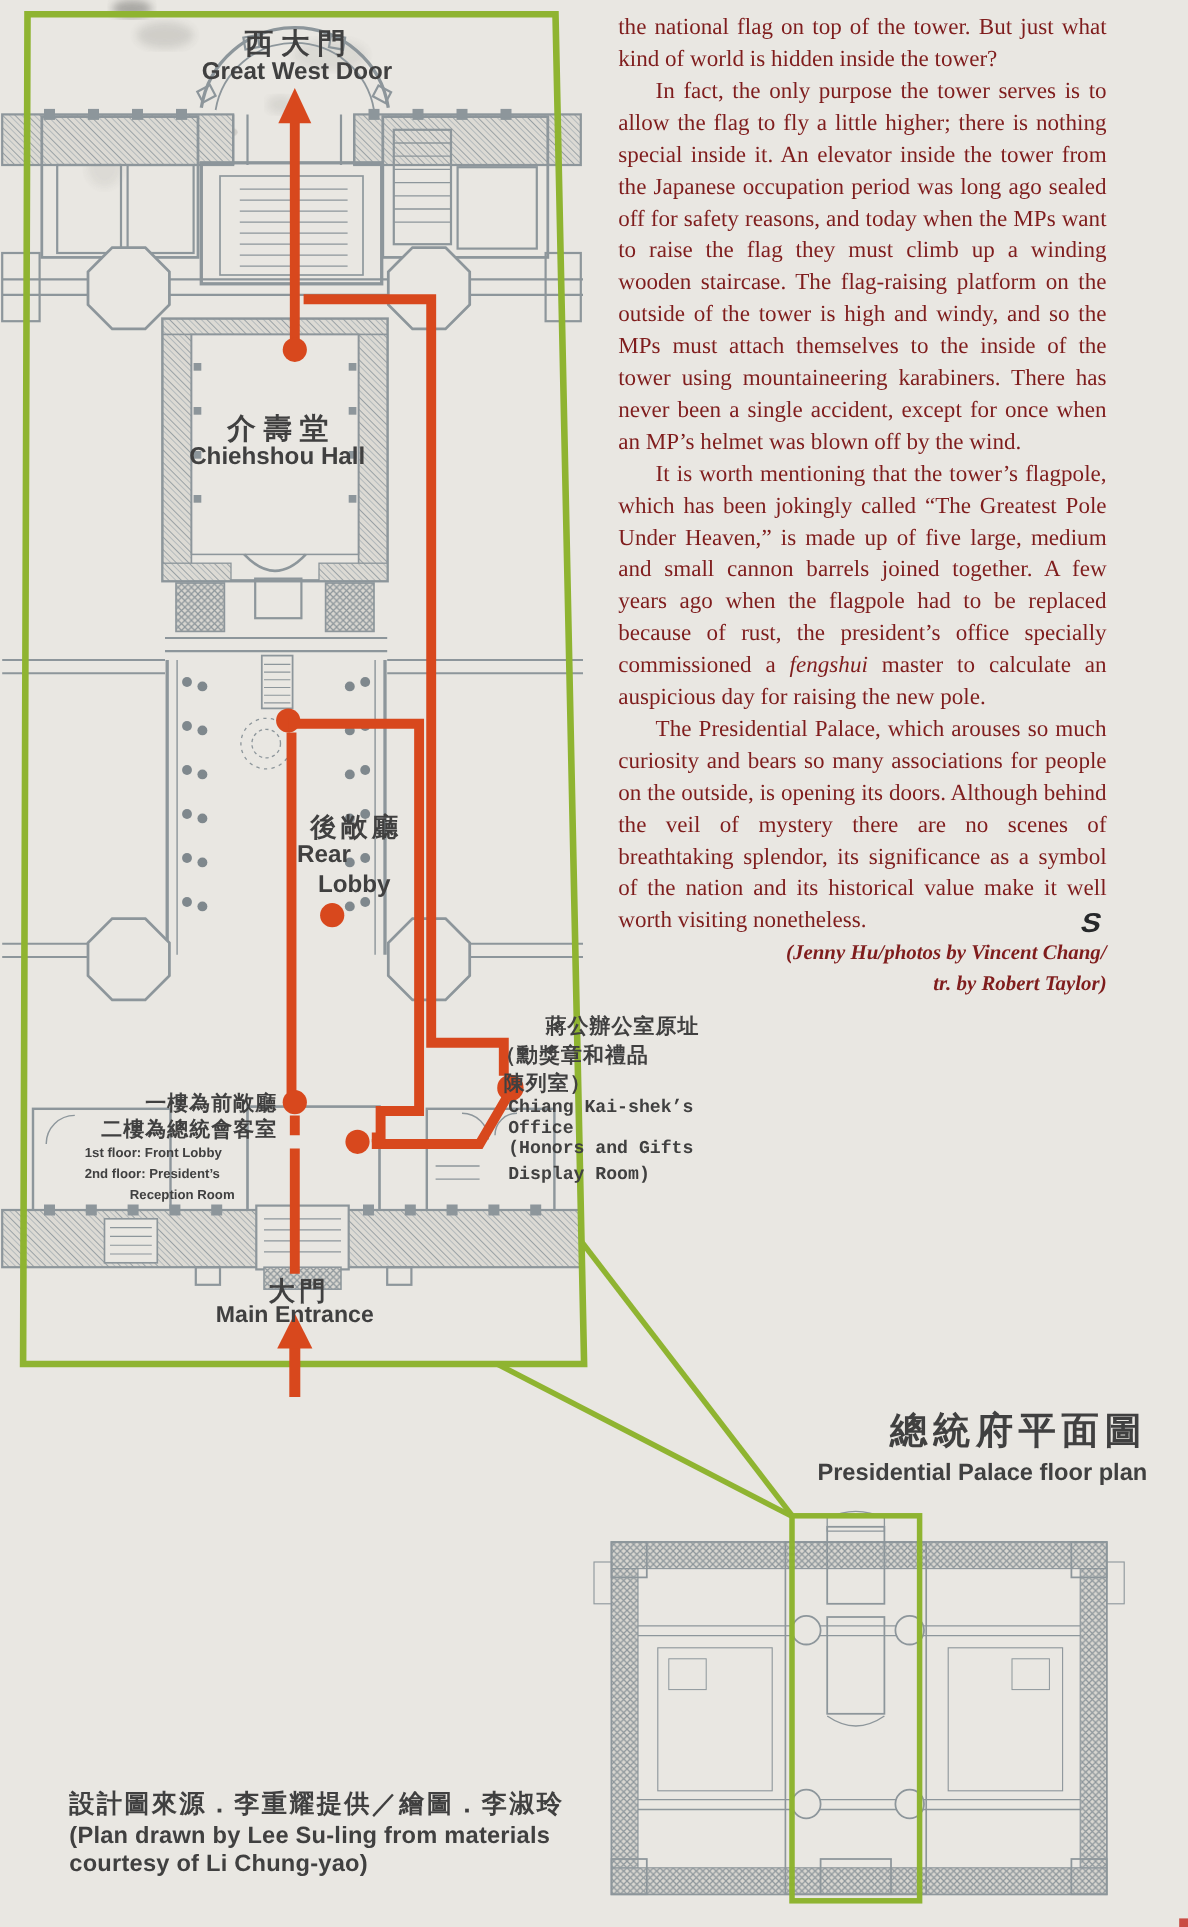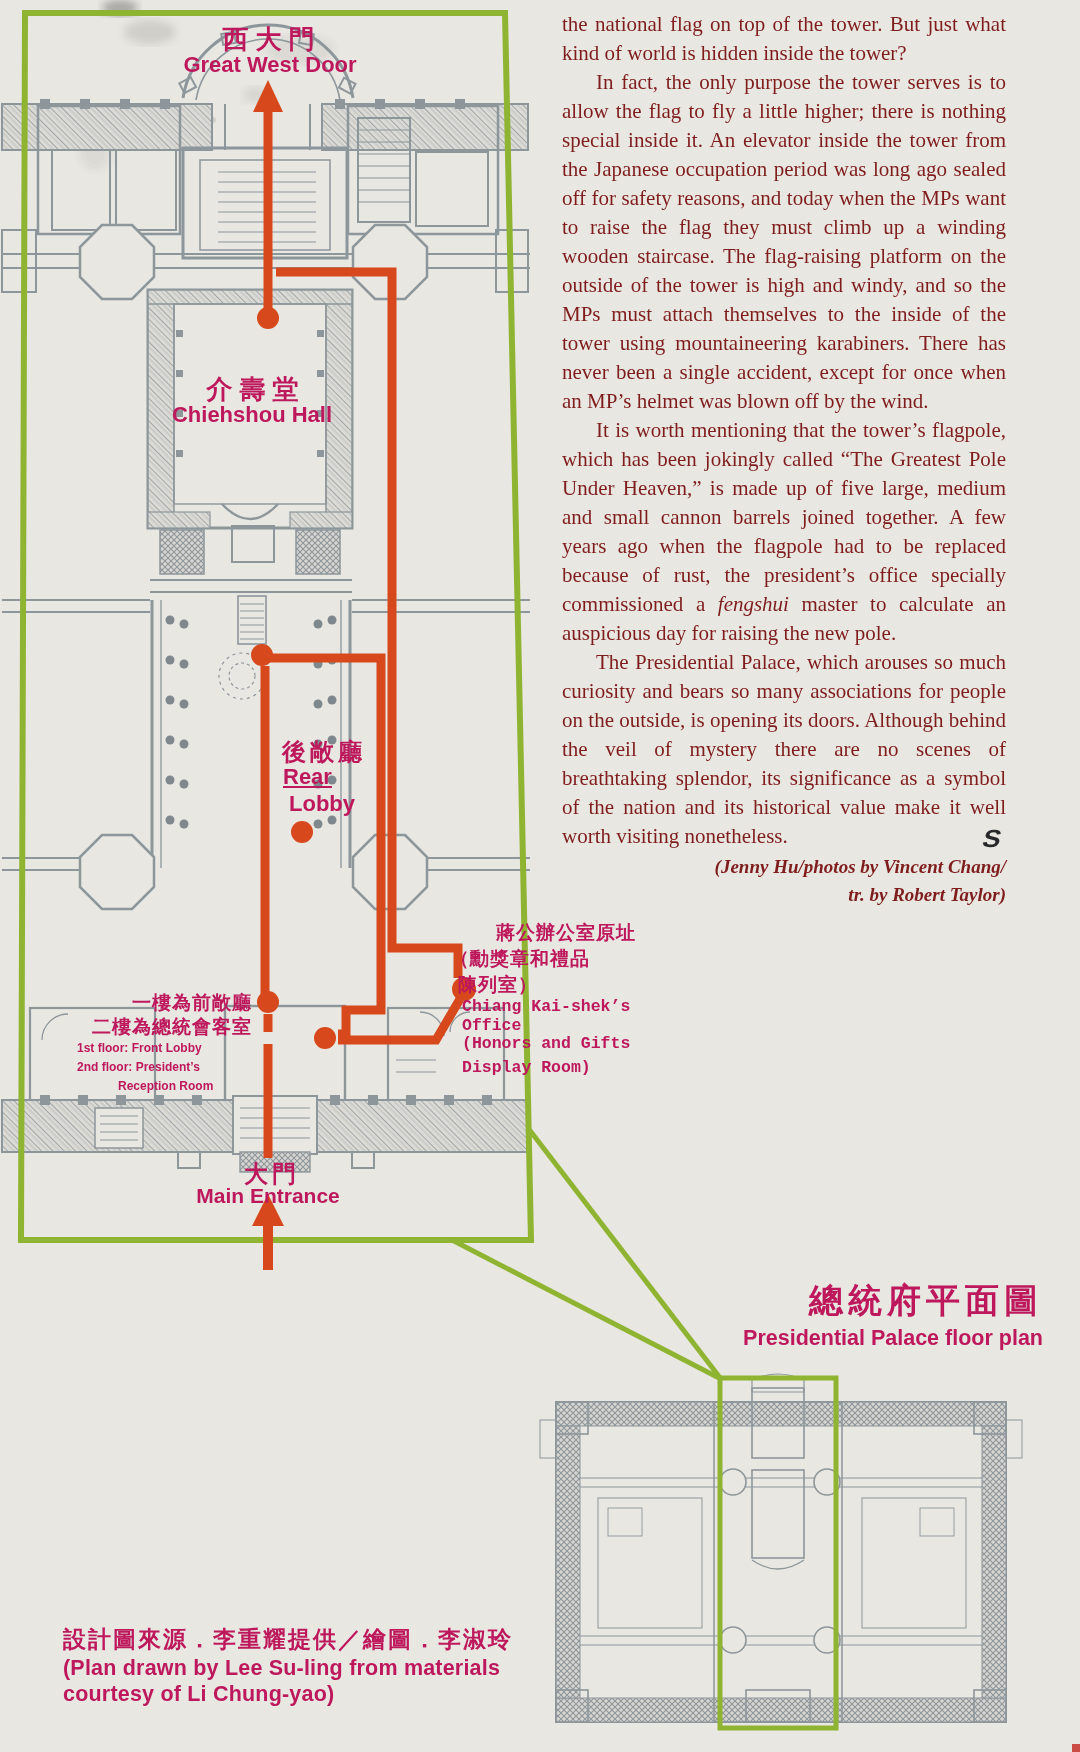--- a/index.html
+++ b/index.html
@@ -10,21 +10,21 @@
   .article{position:absolute;left:562px;top:10px;width:444px;z-index:3;
            font-family:"Liberation Serif",serif;font-size:21px;line-height:29px;
            color:#7f1d1d;text-align:justify;}
   .para{text-indent:34px;margin:0;}
   .para.first{text-indent:0;}
   .it{font-style:italic;}
   .credit{margin-top:2px;text-align:right;font-weight:bold;font-style:italic;font-size:19px;line-height:28px;}
   .endmark{position:absolute;left:983px;top:824px;z-index:4;font-weight:900;font-size:27px;
            transform:skewX(-14deg) scaleY(.92);color:#26282a;font-family:"Liberation Sans",sans-serif;}
   
-  .lbl{position:absolute;z-index:3;font-weight:bold;color:#be185d;white-space:nowrap;}
+  .lbl{position:absolute;z-index:3;font-weight:bold;color:#404040;white-space:nowrap;}
   .ctr{transform:translateX(-50%);}
   .zh-big{font-size:26px;letter-spacing:7px;}
   .zh-md{font-size:24px;letter-spacing:4px;}
   .zh-sm{font-size:19px;letter-spacing:1px;}
   .en-md{font-size:22px;}
   .en-sm{font-size:12px;}
   .en-xs{font-size:16.5px;font-family:Liberation Mono, monospace;}
   .head-zh{font-size:34px;letter-spacing:5px;}
   .head-en{font-size:21.5px;}
   .cred-zh{font-size:23px;letter-spacing:2px;font-weight:600;}
@@ -262,21 +262,21 @@
 </div>
 <div class="endmark">S</div>
 
 <div class="lbl ctr zh-big" style="left:272px;top:22px;">西大門</div>
 <div class="lbl ctr en-md" style="left:270px;top:52px;text-align:center;">Great West Door</div>
 
 <div class="lbl ctr zh-big" style="left:256px;top:372px;">介壽堂</div>
 <div class="lbl ctr en-md" style="left:252px;top:402px;">Chiehshou Hall</div>
 
 <div class="lbl zh-md" style="left:282px;top:736px;">後敞廳</div>
-<div class="lbl en-md" style="left:283px;top:764px;text-decoration:underline;">Rear</div>
+<div class="lbl en-md" style="left:270px;top:764px;">Rear</div>
 <div class="lbl en-md" style="left:289px;top:791px;">Lobby</div>
 
 <div class="lbl zh-sm" style="left:132px;top:990px;">一樓為前敞廳</div>
 <div class="lbl zh-sm" style="left:92px;top:1014px;">二樓為總統會客室</div>
 <div class="lbl en-sm" style="left:77px;top:1041px;">1st floor: Front Lobby</div>
 <div class="lbl en-sm" style="left:77px;top:1060px;">2nd floor: President’s</div>
 <div class="lbl en-sm" style="left:118px;top:1079px;">Reception Room</div>
 
 <div class="lbl zh-sm" style="left:458px;top:920px;margin-left:38px;">蔣公辦公室原址</div>
 <div class="lbl zh-sm" style="left:450px;top:946px;">（勳獎章和禮品</div>

